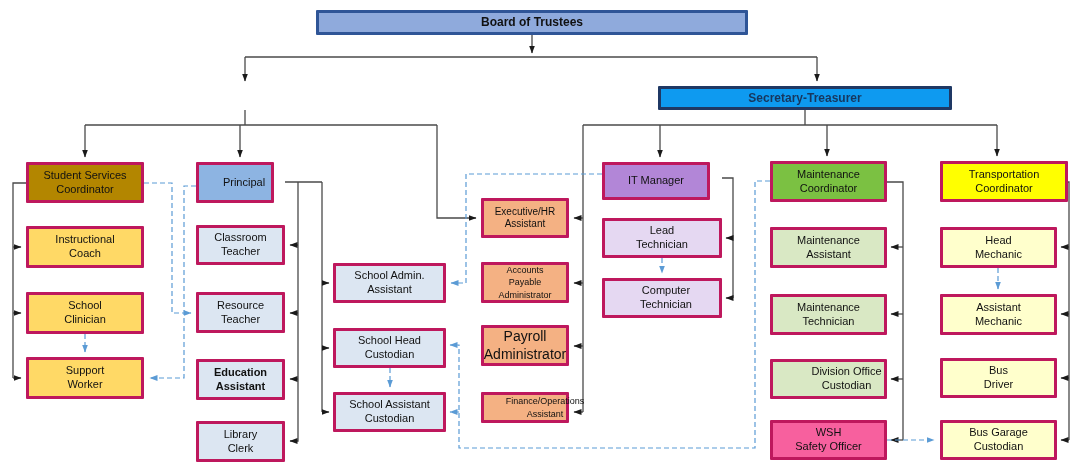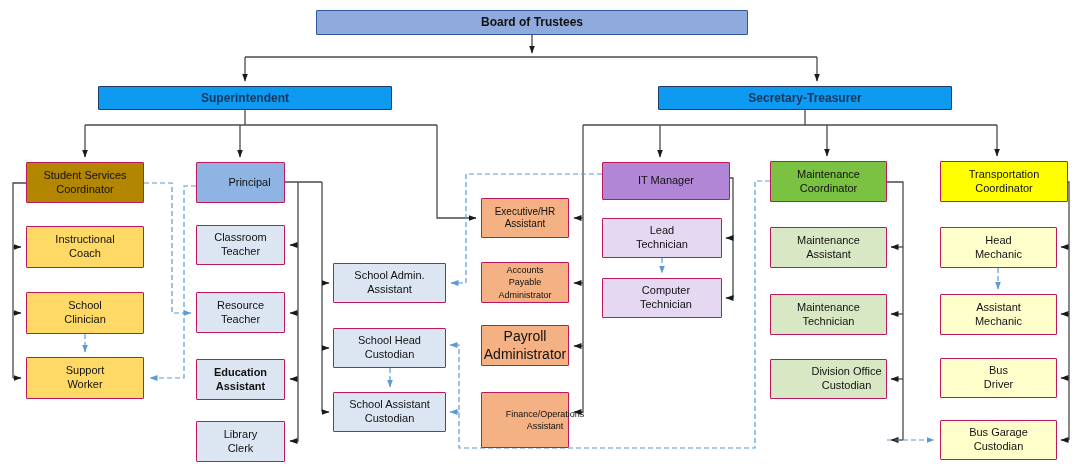--- a/index.html
+++ b/index.html
@@ -4,21 +4,21 @@
 <style>
   html,body{margin:0;padding:0;background:#ffffff;}
   #canvas{
     position:relative;width:1080px;height:475px;background:#ffffff;
     font-family:"Liberation Sans",sans-serif;overflow:hidden;
   }
   #wires{position:absolute;left:0;top:0;pointer-events:none;}
   .sl{fill:none;stroke-width:1.3;}
   .dl{fill:none;stroke-width:1.2;stroke-dasharray:5 3;}
   .node{
-    position:absolute;box-sizing:border-box;border:1px solid #be185d;
+    position:absolute;box-sizing:border-box;border:3px solid #be185d;
     display:flex;align-items:center;justify-content:center;text-align:center;
     white-space:pre-line;font-size:11px;line-height:1.25;color:#111;
     border-radius:1px;
   }
   .node.top{font-weight:600;font-size:12px;}
   .node.exec{color:#17375E;font-weight:600;border-color:#1f3864;}
   .node.board{border-color:#2F5597;}
   .node.xs{font-size:9px;line-height:1.35;}
 </style>
 </head>
@@ -100,33 +100,32 @@
       <path d="M390,368 V387" marker-end="url(#ab)"></path>
       <path d="M770,181 H755 V448 H459 V345 H450" marker-end="url(#ab)"></path>
       <path d="M459,412 H450" marker-end="url(#ab)"></path>
       <path d="M662,258 V273" marker-end="url(#ab)"></path>
       <path d="M998,268 V289" marker-end="url(#ab)"></path>
       <path d="M887,440 H934" marker-end="url(#ab)"></path>
     </g>
   </svg>
 
   <div class="node top board" style="left: 316px; top: 10px; width: 432px; height: 25px; background-color: rgb(143, 170, 220);">Board of Trustees</div>
-  <div class="node top exec" style="left: 98px; top: 86px; width: 294px; height: 24px; background-color: rgb(14, 154, 240);">Superintendent</div>
   <div class="node top exec" style="left: 658px; top: 86px; width: 294px; height: 24px; background-color: rgb(14, 154, 240);">Secretary-Treasurer</div>
 
   <div class="node" style="left: 26px; top: 162px; width: 118px; height: 41px; background-color: rgb(179, 134, 0);">Student Services
 Coordinator</div>
   <div class="node" style="left: 26px; top: 226px; width: 118px; height: 42px; background-color: rgb(255, 217, 102);">Instructional
 Coach</div>
   <div class="node" style="left: 26px; top: 292px; width: 118px; height: 42px; background-color: rgb(255, 217, 102);">School
 Clinician</div>
   <div class="node" style="left: 26px; top: 357px; width: 118px; height: 42px; background-color: rgb(255, 217, 102);">Support
 Worker</div>
 
-  <div class="node" style="left: 196px; top: 162px; width: 89px; height: 41px; background-color: rgb(141, 180, 226); padding-left: 18px;">Principal</div>
+  <div class="node" style="left: 196px; top: 162px; width: 78px; height: 41px; background-color: rgb(141, 180, 226); padding-left: 18px;">Principal</div>
   <div class="node" style="left: 196px; top: 225px; width: 89px; height: 40px; background-color: rgb(220, 230, 242);">Classroom
 Teacher</div>
   <div class="node" style="left: 196px; top: 292px; width: 89px; height: 41px; background-color: rgb(220, 230, 242);">Resource
 Teacher</div>
   <div class="node" style="left: 196px; top: 359px; width: 89px; height: 41px; background-color: rgb(220, 230, 242); font-weight: bold;">Education
 Assistant</div>
   <div class="node" style="left: 196px; top: 421px; width: 89px; height: 41px; background-color: rgb(220, 230, 242);">Library
 Clerk</div>
 
   <div class="node" style="left: 333px; top: 263px; width: 113px; height: 40px; background-color: rgb(220, 230, 242);">School Admin.
@@ -136,37 +135,39 @@
   <div class="node" style="left: 333px; top: 392px; width: 113px; height: 40px; background-color: rgb(220, 230, 242);">School Assistant
 Custodian</div>
 
   <div class="node" style="left: 481px; top: 198px; width: 88px; height: 40px; font-size: 10px; background-color: rgb(244, 177, 131);">Executive/HR
 Assistant</div>
   <div class="node xs" style="left: 481px; top: 262px; width: 88px; height: 41px; background-color: rgb(244, 177, 131);">Accounts
 Payable
 Administrator</div>
   <div class="node" style="left: 481px; top: 325px; width: 88px; height: 41px; font-size: 14px; background-color: rgb(244, 177, 131);">Payroll
 Administrator</div>
-  <div class="node xs" style="left: 481px; top: 392px; width: 88px; height: 56px; background-color: rgb(244, 177, 131); padding-left: 40px;">Finance/Operations
+  <div class="node xs" style="left: 481px; top: 392px; width: 88px; height: 31px; background-color: rgb(244, 177, 131); padding-left: 40px;">Finance/Operations
 Assistant</div>
 
-  <div class="node" style="left: 602px; top: 162px; width: 128px; height: 38px; background-color: rgb(178, 134, 215);">IT Manager</div>
+  <div class="node" style="left: 602px; top: 162px; width: 108px; height: 38px; background-color: rgb(178, 134, 215);">IT Manager</div>
   <div class="node" style="left: 602px; top: 218px; width: 120px; height: 40px; background-color: rgb(229, 216, 242);">Lead
 Technician</div>
   <div class="node" style="left: 602px; top: 278px; width: 120px; height: 40px; background-color: rgb(229, 216, 242); padding-left: 8px;">Computer
 Technician</div>
 
   <div class="node" style="left: 770px; top: 161px; width: 117px; height: 41px; background-color: rgb(123, 193, 66);">Maintenance
 Coordinator</div>
   <div class="node" style="left: 770px; top: 227px; width: 117px; height: 41px; background-color: rgb(217, 232, 196);">Maintenance
 Assistant</div>
   <div class="node" style="left: 770px; top: 294px; width: 117px; height: 41px; background-color: rgb(217, 232, 196);">Maintenance
 Technician</div>
   <div class="node" style="left: 770px; top: 359px; width: 117px; height: 40px; background-color: rgb(217, 232, 196); padding-left: 36px;">Division Office
 Custodian</div>
+  <div class="node" style="left: 770px; top: 420px; width: 117px; height: 40px; background-color: rgb(247, 96, 158);">WSH
+Safety Officer</div>
 
   <div class="node" style="left: 940px; top: 161px; width: 128px; height: 41px; background-color: rgb(255, 255, 0);">Transportation
 Coordinator</div>
   <div class="node" style="left: 940px; top: 227px; width: 117px; height: 41px; background-color: rgb(255, 255, 204);">Head
 Mechanic</div>
   <div class="node" style="left: 940px; top: 294px; width: 117px; height: 41px; background-color: rgb(255, 255, 204);">Assistant
 Mechanic</div>
   <div class="node" style="left: 940px; top: 358px; width: 117px; height: 40px; background-color: rgb(255, 255, 204);">Bus
 Driver</div>
   <div class="node" style="left: 940px; top: 420px; width: 117px; height: 40px; background-color: rgb(255, 255, 204);">Bus Garage

